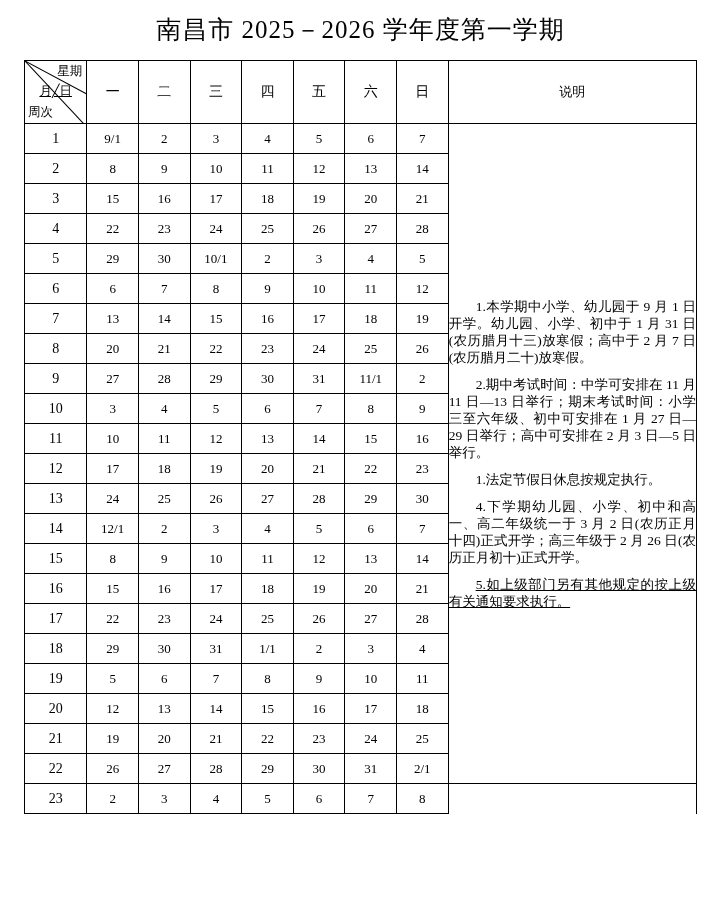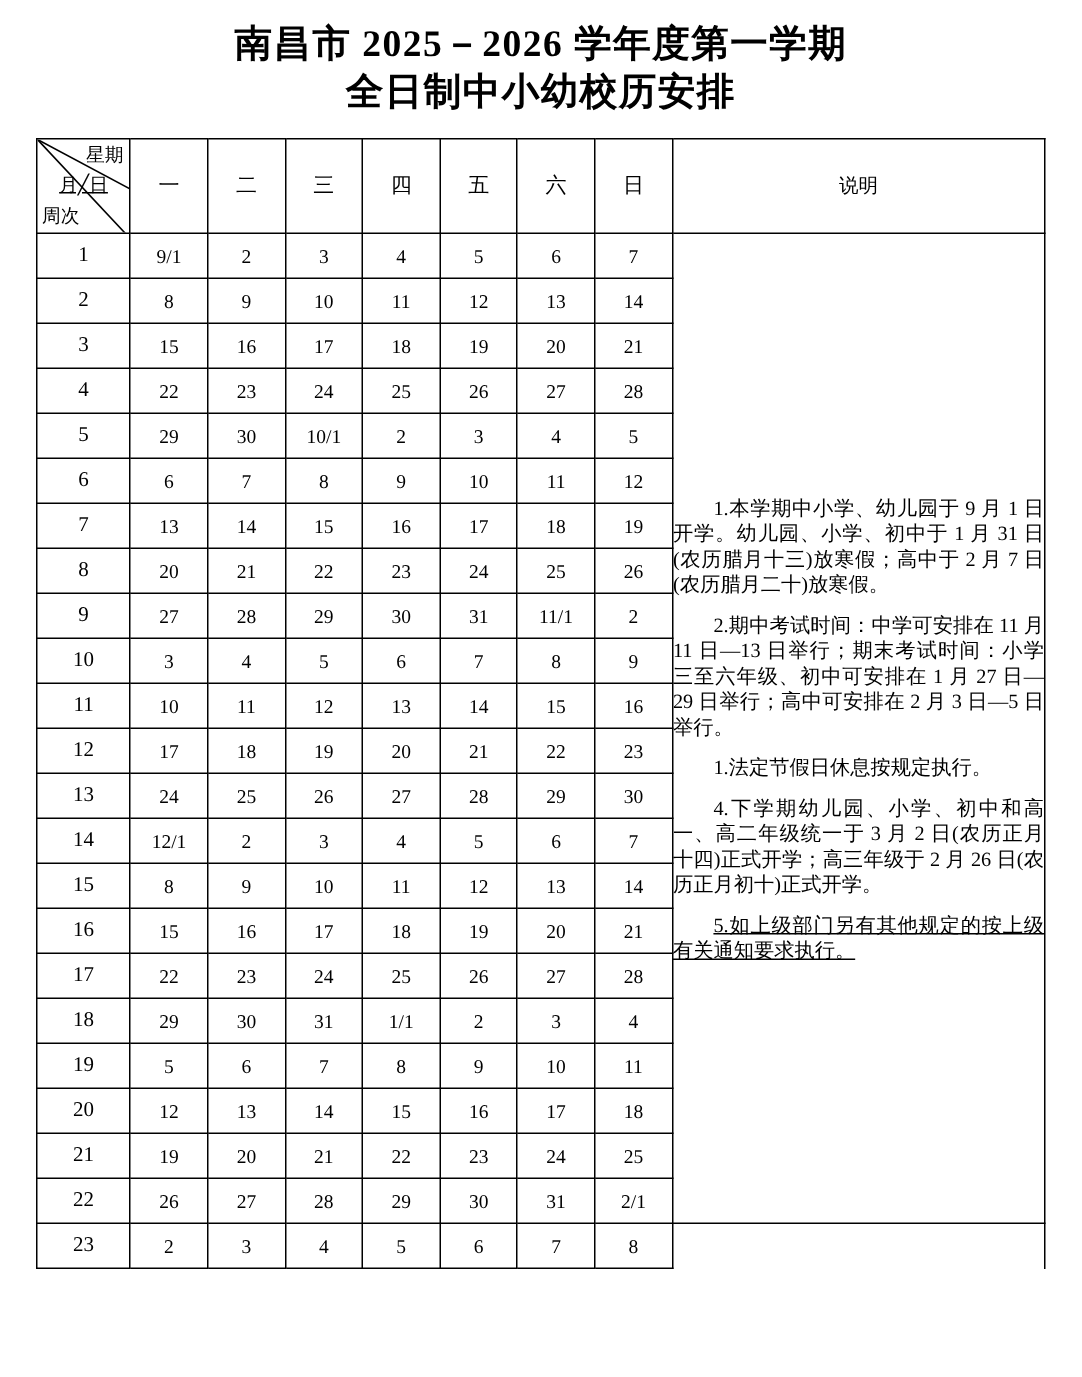--- a/index.html
+++ b/index.html
@@ -15,21 +15,21 @@
     position: relative;
     overflow: hidden;
   }
   .page {
     width: 721px;
     height: 918px;
     position: relative;
   }
   .title {
     text-align: center;
-    font-weight: bold;
+    font-weight: normal;
     font-size: 25px;
     line-height: 32px;
     letter-spacing: 1px;
     margin-top: 14px;
   }
   .title-line {
     display: block;
   }
   .calendar-wrap {
     margin: 14px 24px 0 24px;
@@ -111,21 +111,20 @@
     border-left: 1px solid #000 !important;
   }
 </style>
 </head>
 <body>
 
 <div class="page">
 
   <div class="title">
     <span class="title-line">南昌市 2025－2026 学年度第一学期</span>
-    <span class="title-line">全日制中小幼校历安排</span>
   </div>
 
   <div class="calendar-wrap">
     <table class="cal">
       <colgroup>
         <col class="wk">
         <col class="dy">
           <col class="dy">
           <col class="dy">
           <col class="dy">

